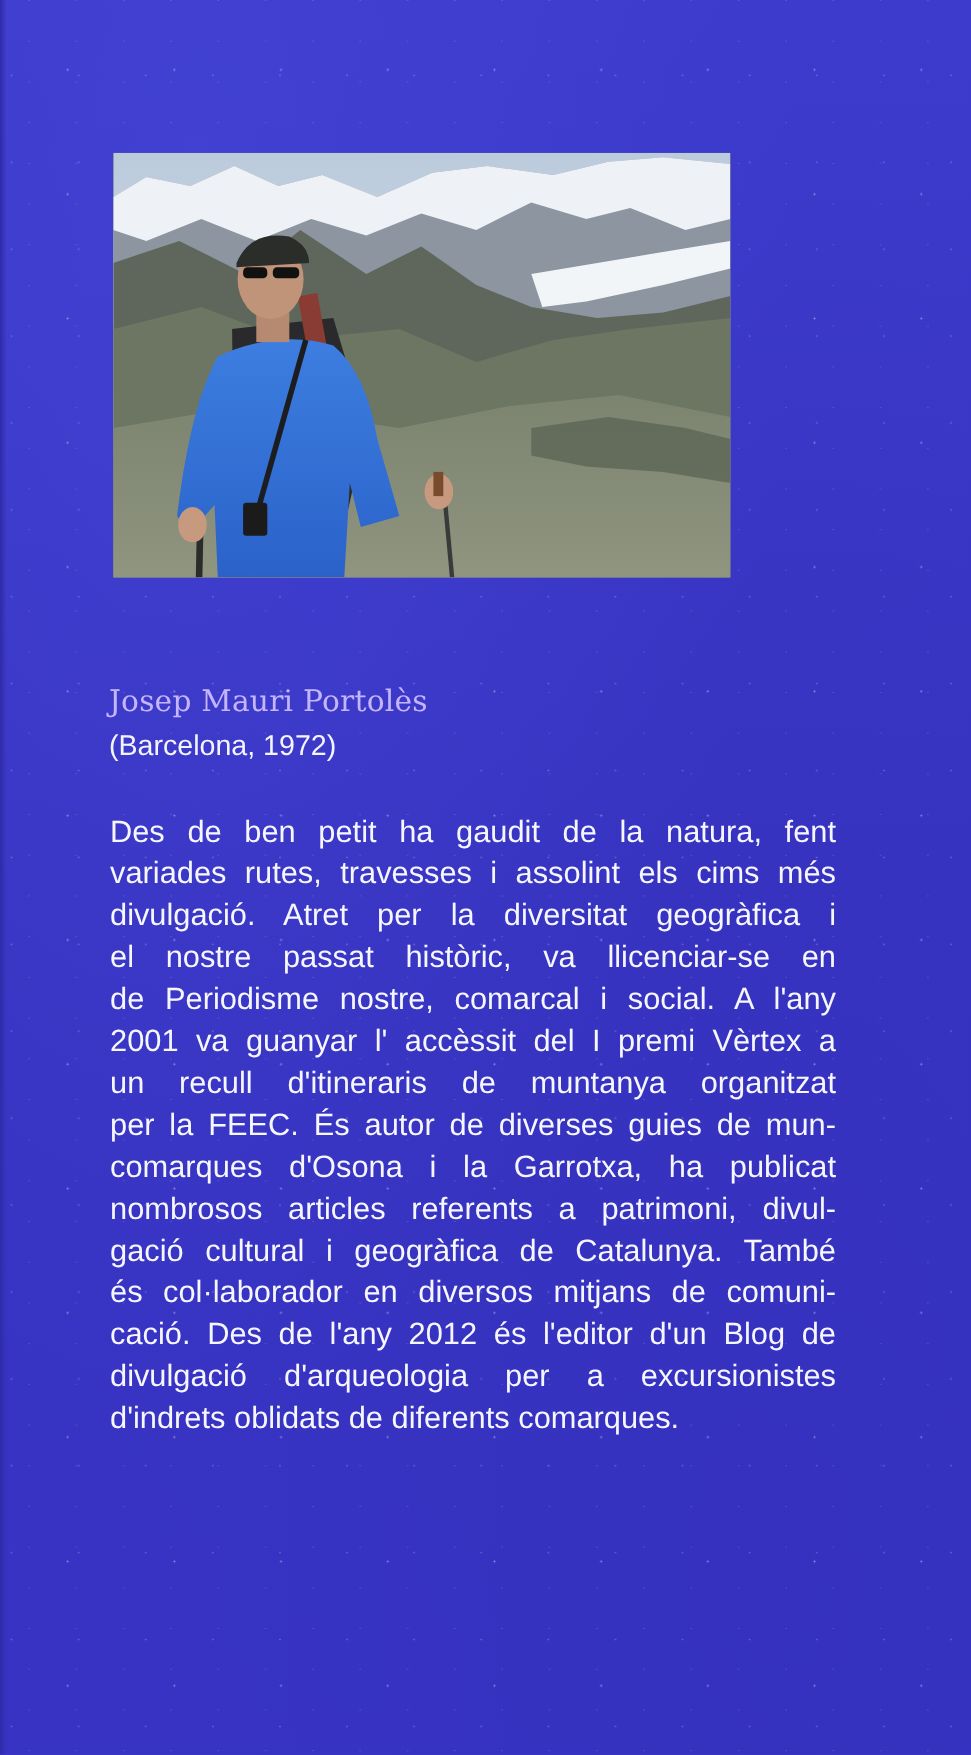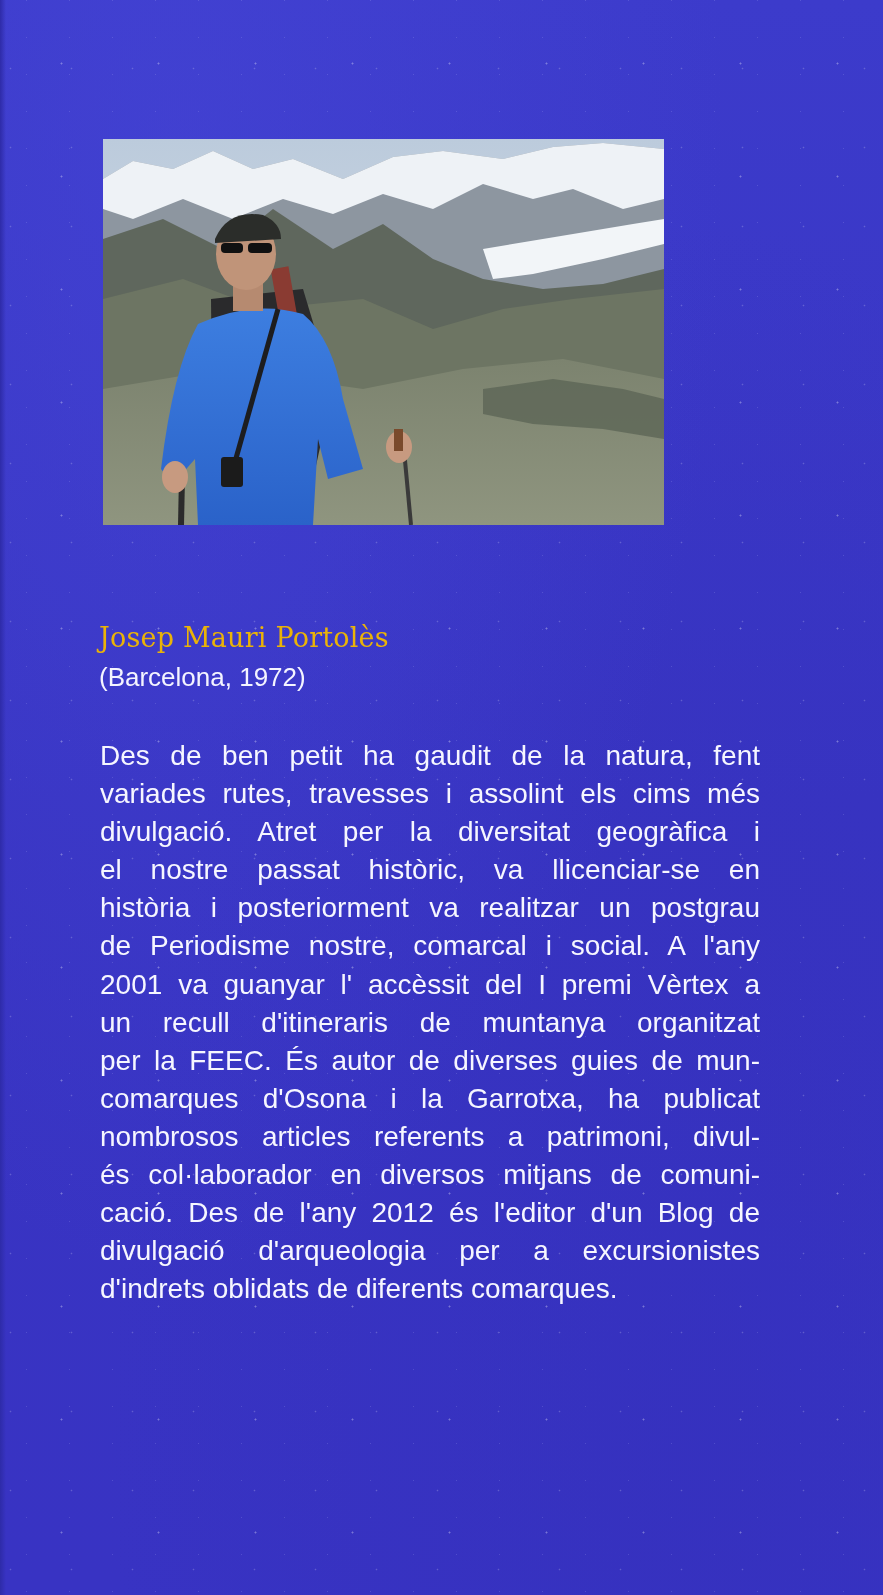--- a/index.html
+++ b/index.html
@@ -54,21 +54,21 @@
     
     .author-name {
       position: absolute;
       left: 99px;
       top: 620px;
       font-family: "DejaVu Serif", "Liberation Serif", serif;
       font-size: 27px;
       letter-spacing: 0.2px;
       line-height: 36px;
       white-space: nowrap;
-      color: #eab308;
+      color: #c4b5fd;
     }
     .author-origin {
       position: absolute;
       left: 99px;
       top: 659px;
       font-family: "Liberation Sans", "DejaVu Sans", sans-serif;
       font-size: 26px;
       line-height: 36px;
       white-space: nowrap;
       color: #f4f4ff;
@@ -159,24 +159,24 @@
 </div>
 
 <div class="author-name">Josep Mauri Portolès</div>
 <div class="author-origin">(Barcelona, 1972)</div>
 
 <div class="bio">
   <span class="bio-line">Des de ben petit ha gaudit de la natura, fent</span>
   <span class="bio-line">variades rutes, travesses i assolint els cims més</span>
   <span class="bio-line">divulgació. Atret per la diversitat geogràfica i</span>
   <span class="bio-line">el nostre passat històric, va llicenciar-se en</span>
-  <span class="bio-line">història i posteriorment va realitzar un postgrau</span>
   <span class="bio-line">de Periodisme nostre, comarcal i social. A l'any</span>
   <span class="bio-line">2001 va guanyar l' accèssit del I premi Vèrtex a</span>
   <span class="bio-line">un recull d'itineraris de muntanya organitzat</span>
   <span class="bio-line">per la FEEC. És autor de diverses guies de mun-</span>
   <span class="bio-line">comarques d'Osona i la Garrotxa, ha publicat</span>
   <span class="bio-line">nombrosos articles referents a patrimoni, divul-</span>
+  <span class="bio-line">gació cultural i geogràfica de Catalunya. També</span>
   <span class="bio-line">és col·laborador en diversos mitjans de comuni-</span>
   <span class="bio-line">cació. Des de l'any 2012 és l'editor d'un Blog de</span>
   <span class="bio-line">divulgació d'arqueologia per a excursionistes</span>
   <span class="bio-line last">d'indrets oblidats de diferents comarques.</span>
 </div>
 
 </body></html>

